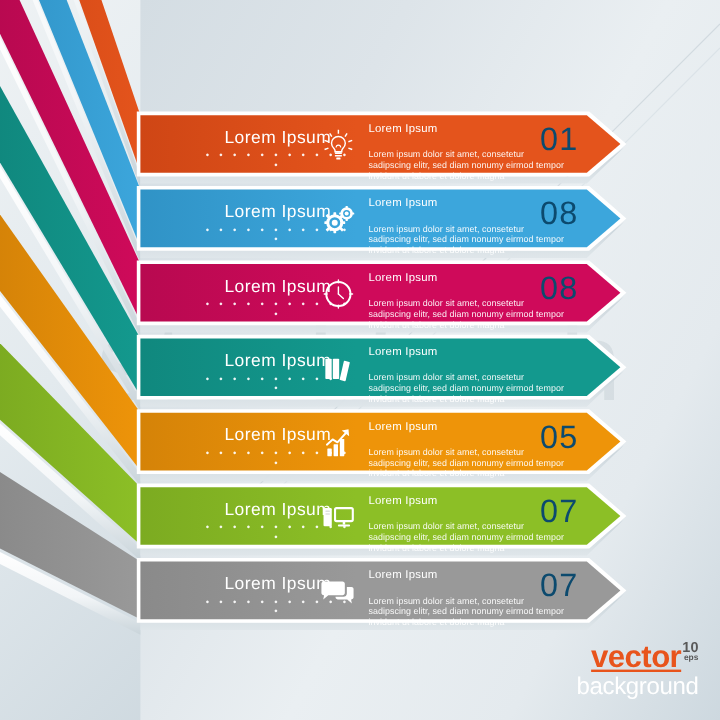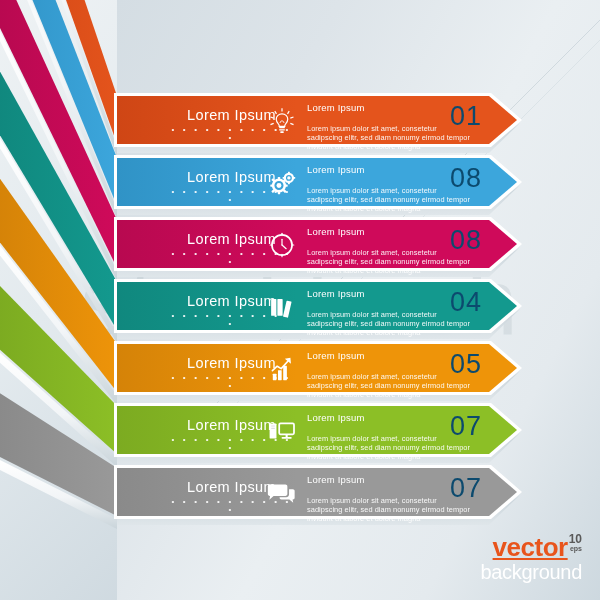--- a/index.html
+++ b/index.html
@@ -405,21 +405,20 @@
        <g>
          <rect x="8.4" y="15.2" width="2.6" height="7" rx=".4" fill="rgba(0,0,0,.001)"></rect>
        </g>
        <g fill="none">
          <rect x="8.4" y="15.2" width="2.6" height="7" rx=".4" stroke="rgba(255,255,255,0)"></rect>
        </g>
        </svg>
         </div>
         <div class="r-sub-title">Lorem Ipsum</div>
         <div class="r-sub-body">Lorem ipsum dolor sit amet, consetetur sadipscing elitr, sed diam nonumy eirmod tempor invidunt ut labore et dolore magna</div>
-        <div class="r-num">04</div>
       </div>
       <div class="row" style="top: 344px; z-index: 104;">
         <svg class="shape" viewBox="0 0 400 60" width="400" height="60" style="position: absolute; left: 0px; top: 0px; overflow: visible;">
           <defs>
          <linearGradient id="bar4" x1="0" y1="0" x2="1" y2="0">
            <stop offset="0" stop-color="#d58308"></stop>
            <stop offset=".45" stop-color="#ee9409"></stop>
            <stop offset="1" stop-color="#ee9409"></stop>
          </linearGradient>
          <linearGradient id="sh4" x1="0" y1="0" x2="0" y2="1">

